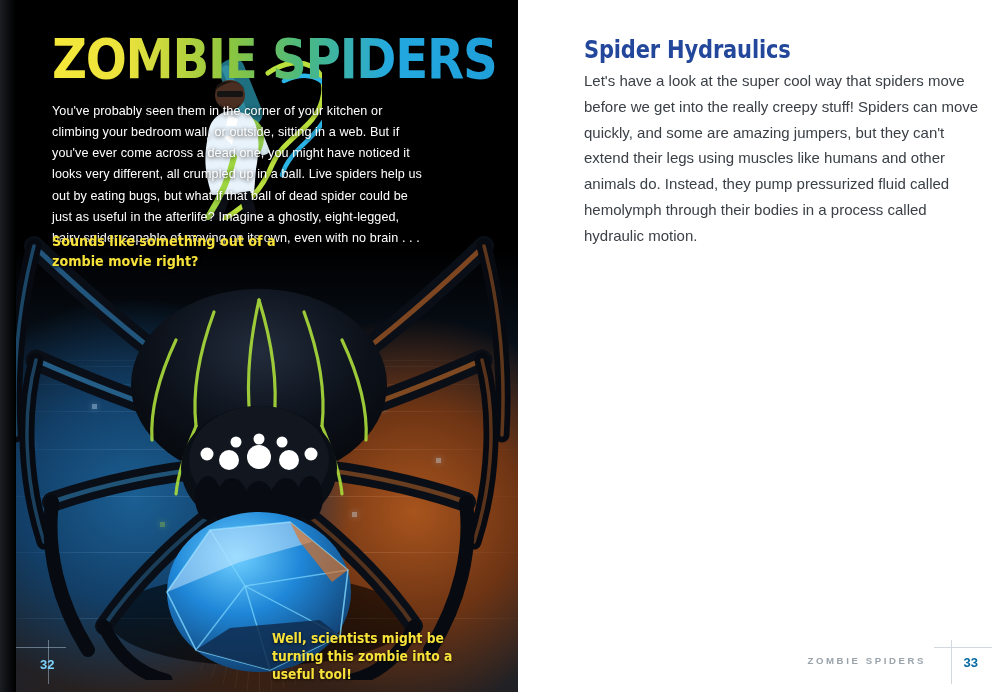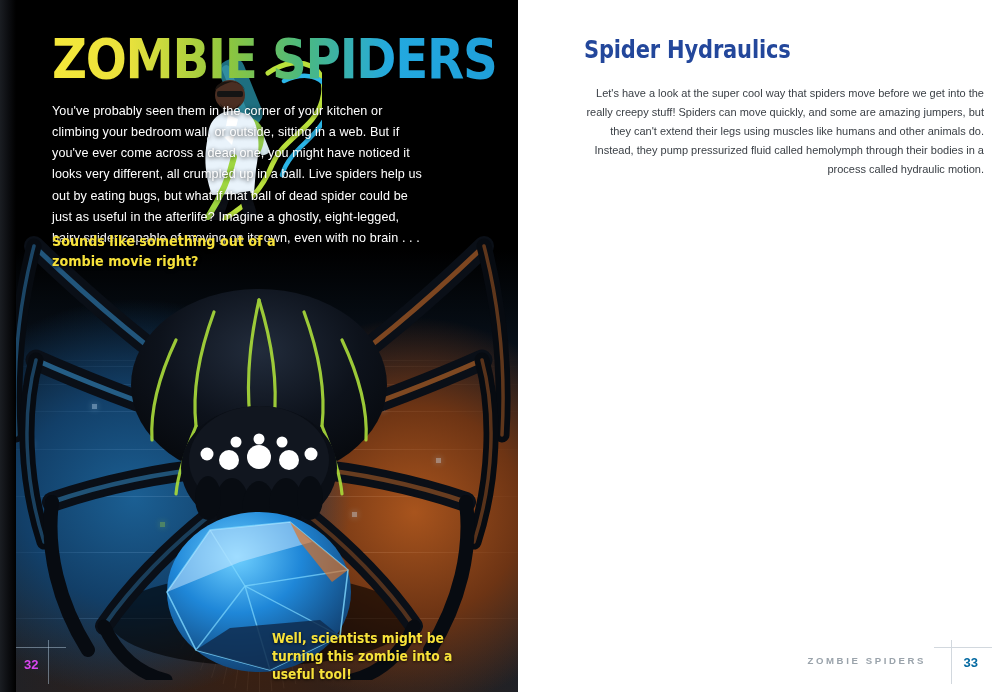--- a/index.html
+++ b/index.html
@@ -76,22 +76,22 @@
     text-shadow: 0 1px 4px rgba(0,0,0,.9);
   }
   .left-caption {
     position: absolute; left: 272px; top: 630px; width: 230px; z-index: 20;
     color: #f7e23a; font-size: 13.4px; line-height: 1.36; font-weight: 700;
     font-family: "DejaVu Sans", sans-serif;
     transform: scaleX(.92); transform-origin: left top;
     text-shadow: 0 1px 3px rgba(0,0,0,.75);
   }
   .folio-left {
-    position: absolute; left: 24px; bottom: 20px; z-index: 25;
-    color: #d946ef; font-size: 13px; font-weight: 700;
+    position: absolute; left: 40px; bottom: 20px; z-index: 25;
+    color: #7dd3fc; font-size: 13px; font-weight: 700;
   }
   .crop-v-l { position:absolute; left:48px; bottom:8px; width:1px; height:44px; background:rgba(190,215,235,.45); z-index:24;}
   .crop-h-l { position:absolute; left:8px; bottom:44px; width:58px; height:1px; background:rgba(190,215,235,.45); z-index:24;}
 
   
   .spider-wrap { position: absolute; left: 0; top: 150px; width: 518px; height: 530px; z-index: 8; }
   .scientist { position: absolute; left: 172px; top: 45px; width: 150px; height: 175px; z-index: 12; }
 
   
   .page-right {
@@ -99,22 +99,22 @@
     background: #ffffff; overflow: hidden;
   }
   .h1-blue {
     position: absolute; left: 66px; top: 35px;
     color: #23479b; font-size: 25px; font-weight: 700;
     font-family: "DejaVu Sans", sans-serif;
     transform: scaleX(.84); transform-origin: left center;
     letter-spacing: -.2px; white-space: nowrap;
   }
   .intro {
-    position: absolute; left: 66px; top: 84px; width: 400px;
-    color: #3b4046; font-size: 11px; line-height: 1.72; text-align: right;
+    position: absolute; left: 66px; top: 68px; width: 400px;
+    color: #3b4046; font-size: 15px; line-height: 1.72;
   }
   .sub-h {
     color: #14a05a; font-size: 14.6px; font-weight: 700;
     font-family: "DejaVu Sans", sans-serif;
     transform: scaleX(.86); transform-origin: left top;
     line-height: 1.18; letter-spacing: -.1px;
   }
   .tri {
     display: inline-block; width: 0; height: 0; margin-right: 6px;
     border-top: 5.5px solid transparent; border-bottom: 5.5px solid transparent;

